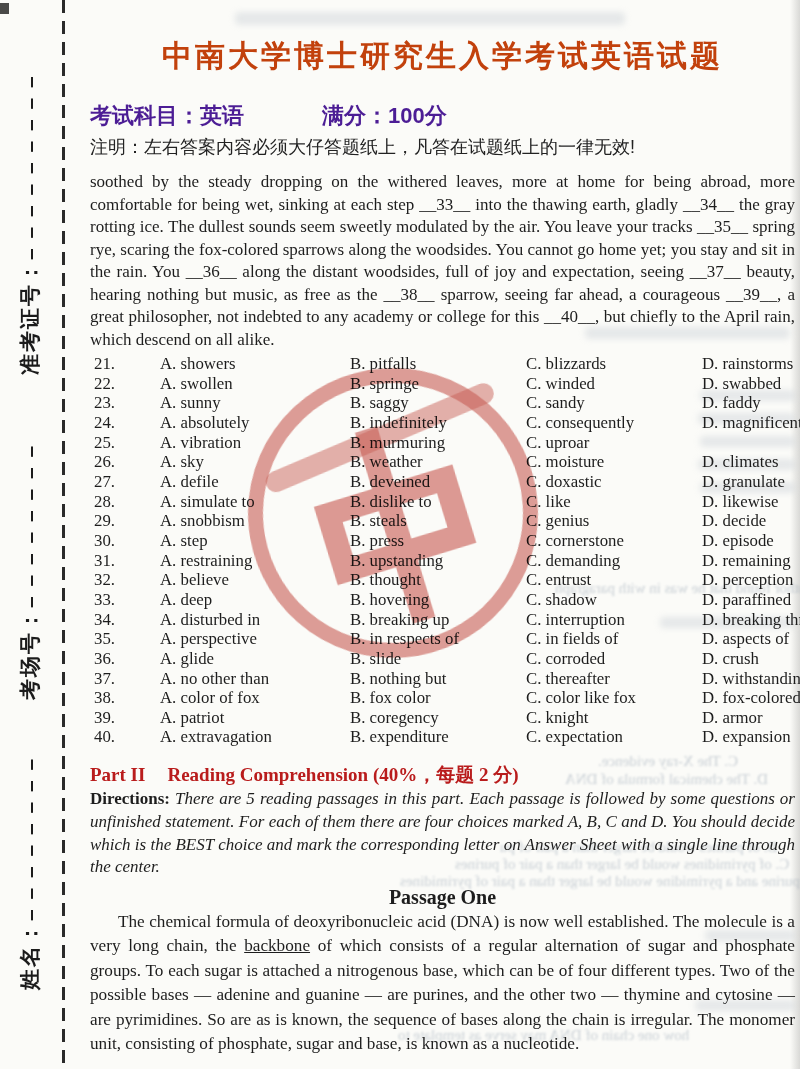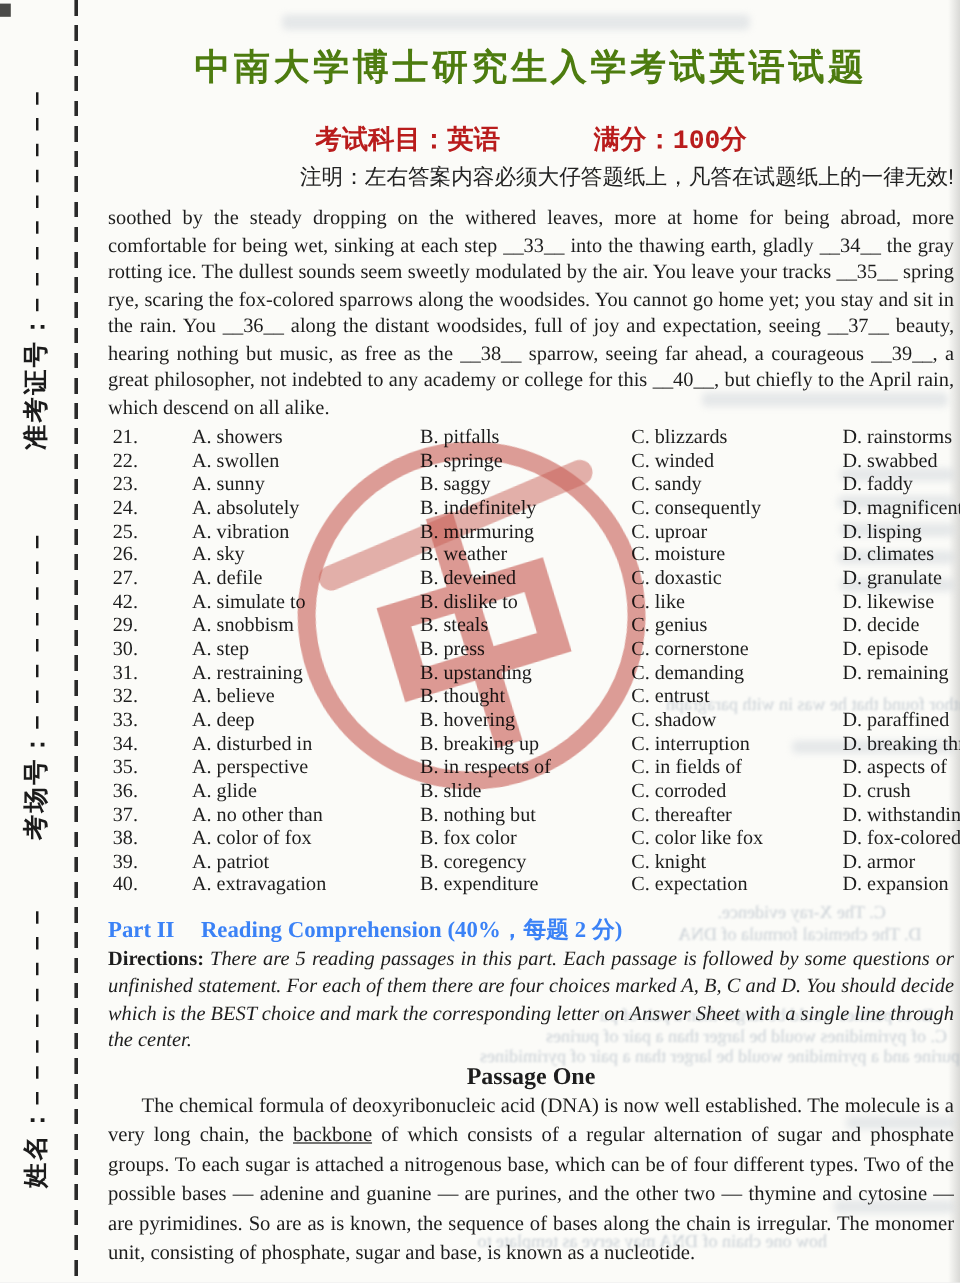--- a/index.html
+++ b/index.html
@@ -16,37 +16,37 @@
         transform-origin:0 0;transform:rotate(-90deg);}
   .margin-label{position:absolute;top:16px;white-space:nowrap;
         font-family:"Liberation Sans",sans-serif;font-weight:600;font-size:21px;
         letter-spacing:2px;color:#1b1b1b;}
   .ml-name{left:79px;}  .ml-room{left:369px;}  .ml-exam{left:694px;}
 
   
   .content{position:absolute;left:90px;top:0;width:705px;}
   .doc-title{position:absolute;top:36px;left:0;width:100%;text-align:center;
         font-family:"Liberation Sans",sans-serif;font-weight:700;font-size:30px;
-        letter-spacing:3px;color:#4d7c0f;margin:0;}
+        letter-spacing:3px;color:#c2410c;margin:0;}
   .subtitle{position:absolute;top:101px;left:0;width:100%;display:flex;
-        justify-content:center;gap:78px;font-family:Liberation Mono, monospace;
-        font-weight:700;font-size:22px;color:#b91c1c;}
-  .notice{position:absolute;top:135px;left:0;width:100%;text-align:right;
+        justify-content:flex-start;gap:78px;font-family:Liberation Sans, sans-serif;
+        font-weight:700;font-size:22px;color:#4c1d95;}
+  .notice{position:absolute;top:135px;left:0;width:100%;text-align:left;
         font-family:"Liberation Sans",sans-serif;font-size:18px;font-weight:500;color:#222;}
 
   .cloze-para{position:absolute;top:171px;left:0;width:705px;margin:0;
         font-size:17px;line-height:22.5px;text-align:justify;}
 
   .q-table{position:absolute;top:354px;left:4px;width:700px;}
   .q-row{display:grid;grid-template-columns:30px 154px 140px 140px 1fr;
         line-height:19.65px;font-size:16.8px;gap:36px;}
   .q-cell{white-space:nowrap;}
 
   .part2-head{position:absolute;top:762px;left:0;margin:0;font-size:19px;
-        font-weight:700;color:#3b82f6;}
+        font-weight:700;color:#b91c1c;}
   .part2-head .gap{display:inline-block;width:22px;}
   .directions{position:absolute;top:788px;left:0;width:705px;margin:0;
         font-size:17px;line-height:22.8px;text-align:justify;}
   .directions .dir-label{font-weight:700;font-style:normal;}
   .directions .dir-body{font-style:italic;}
 
   .passage-head{position:absolute;top:886px;left:0;width:100%;margin:0;
         text-align:center;font-size:20px;font-weight:700;}
   .passage-para{position:absolute;top:910px;left:0;width:705px;margin:0;
         font-size:17.2px;line-height:24.4px;text-align:justify;text-indent:28px;}
@@ -140,38 +140,37 @@
           <span class="q-cell q-a">A. absolutely</span>
           <span class="q-cell q-b">B. indefinitely</span>
           <span class="q-cell q-c">C. consequently</span>
           <span class="q-cell q-d">D. magnificently</span>
         </div>
         <div class="q-row">
           <span class="q-cell q-n">25.</span>
           <span class="q-cell q-a">A. vibration</span>
           <span class="q-cell q-b">B. murmuring</span>
           <span class="q-cell q-c">C. uproar</span>
-          <span class="q-cell q-d">D. lisping</span>
         </div>
         <div class="q-row">
           <span class="q-cell q-n">26.</span>
           <span class="q-cell q-a">A. sky</span>
           <span class="q-cell q-b">B. weather</span>
           <span class="q-cell q-c">C. moisture</span>
           <span class="q-cell q-d">D. climates</span>
         </div>
         <div class="q-row">
           <span class="q-cell q-n">27.</span>
           <span class="q-cell q-a">A. defile</span>
           <span class="q-cell q-b">B. deveined</span>
           <span class="q-cell q-c">C. doxastic</span>
           <span class="q-cell q-d">D. granulate</span>
         </div>
         <div class="q-row">
-          <span class="q-cell q-n">42.</span>
+          <span class="q-cell q-n">28.</span>
           <span class="q-cell q-a">A. simulate to</span>
           <span class="q-cell q-b">B. dislike to</span>
           <span class="q-cell q-c">C. like</span>
           <span class="q-cell q-d">D. likewise</span>
         </div>
         <div class="q-row">
           <span class="q-cell q-n">29.</span>
           <span class="q-cell q-a">A. snobbism</span>
           <span class="q-cell q-b">B. steals</span>
           <span class="q-cell q-c">C. genius</span>
@@ -189,20 +188,21 @@
           <span class="q-cell q-a">A. restraining</span>
           <span class="q-cell q-b">B. upstanding</span>
           <span class="q-cell q-c">C. demanding</span>
           <span class="q-cell q-d">D. remaining</span>
         </div>
         <div class="q-row">
           <span class="q-cell q-n">32.</span>
           <span class="q-cell q-a">A. believe</span>
           <span class="q-cell q-b">B. thought</span>
           <span class="q-cell q-c">C. entrust</span>
+          <span class="q-cell q-d">D. perception</span>
         </div>
         <div class="q-row">
           <span class="q-cell q-n">33.</span>
           <span class="q-cell q-a">A. deep</span>
           <span class="q-cell q-b">B. hovering</span>
           <span class="q-cell q-c">C. shadow</span>
           <span class="q-cell q-d">D. paraffined</span>
         </div>
         <div class="q-row">
           <span class="q-cell q-n">34.</span>

